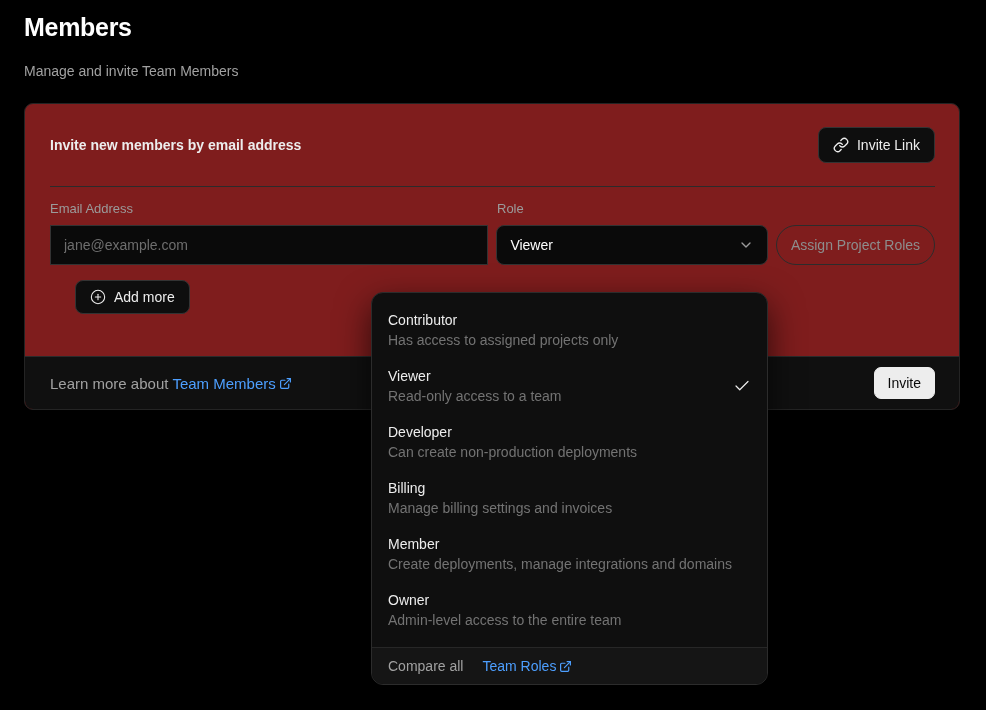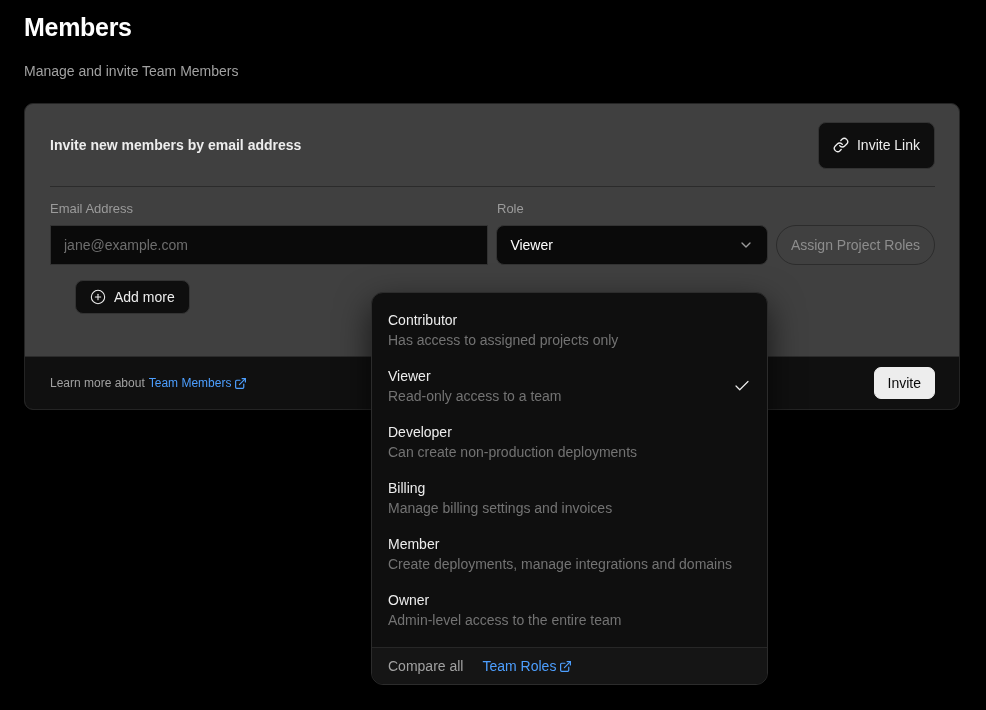--- a/index.html
+++ b/index.html
@@ -20,40 +20,40 @@
   }
   .page-subtitle {
     position: absolute; left: 24px; top: 63px;
     font-size: 14px; color: #a1a1a1;
   }
 
   
   .card {
     position: absolute; left: 24px; top: 103px;
     width: 936px; height: 307px;
-    background: #404040;
+    background: #7f1d1d;
     border: 1px solid #242424;
     border-radius: 9px;
   }
   .card-header {
     height: 82px;
     display: flex; align-items: center; justify-content: space-between;
     padding: 0 24px 0 25px;
   }
   .card-header-title { font-size: 14px; font-weight: 700; color: #ededed; }
 
   .btn {
     display: inline-flex; align-items: center; justify-content: center;
     gap: 8px; border-radius: 8px; font-size: 14px;
     font-family: "Liberation Sans", sans-serif;
     cursor: pointer; white-space: nowrap;
   }
   .btn-outline {
     background: #0e0e0e; border: 1px solid #333333; color: #ededed;
-    height: 47px; padding: 16px 14px;
+    height: 36px; padding: 16px 14px;
   }
   .btn-disabled {
     background: transparent; border: 1px solid #2c2c2c; color: #8d8d8d;
     height: 40px; padding: 0 20px; border-radius: 20px;
   }
   .btn-primary {
     background: #ededed; color: #0a0a0a; border: 1px solid #ededed;
     height: 32px; padding: 0 13px; border-radius: 7px; font-weight: 500;
   }
 
@@ -86,21 +86,21 @@
   .addmore-row { padding: 15px 24px 0 25px; text-decoration: underline; }
 
   .card-footer {
     position: absolute; left: 0; right: 0; bottom: 0; height: 53px;
     border-top: 1px solid #2b2b2b;
     background: #101010;
     border-radius: 0 0 8px 8px;
     display: flex; align-items: center; justify-content: space-between;
     padding: 0 24px 0 25px;
   }
-  .footer-note { font-size: 12px; color: #a1a1a1; display: flex; align-items: flex-end; gap: 4px; }
+  .footer-note { font-size: 15px; color: #a1a1a1; display: flex; align-items: flex-end; gap: 4px; }
   .link-blue { color: #4d9fff; text-decoration: none; display: inline-flex; align-items: center; gap: 3px; cursor: pointer; }
 
   
   .dropdown {
     position: absolute; left: 371px; top: 292px; width: 397px;
     background: #0f0f0f;
     border: 1px solid #2c2c2c;
     border-radius: 12px;
     box-shadow: 0 12px 34px rgba(0,0,0,0.65);
     z-index: 10;

